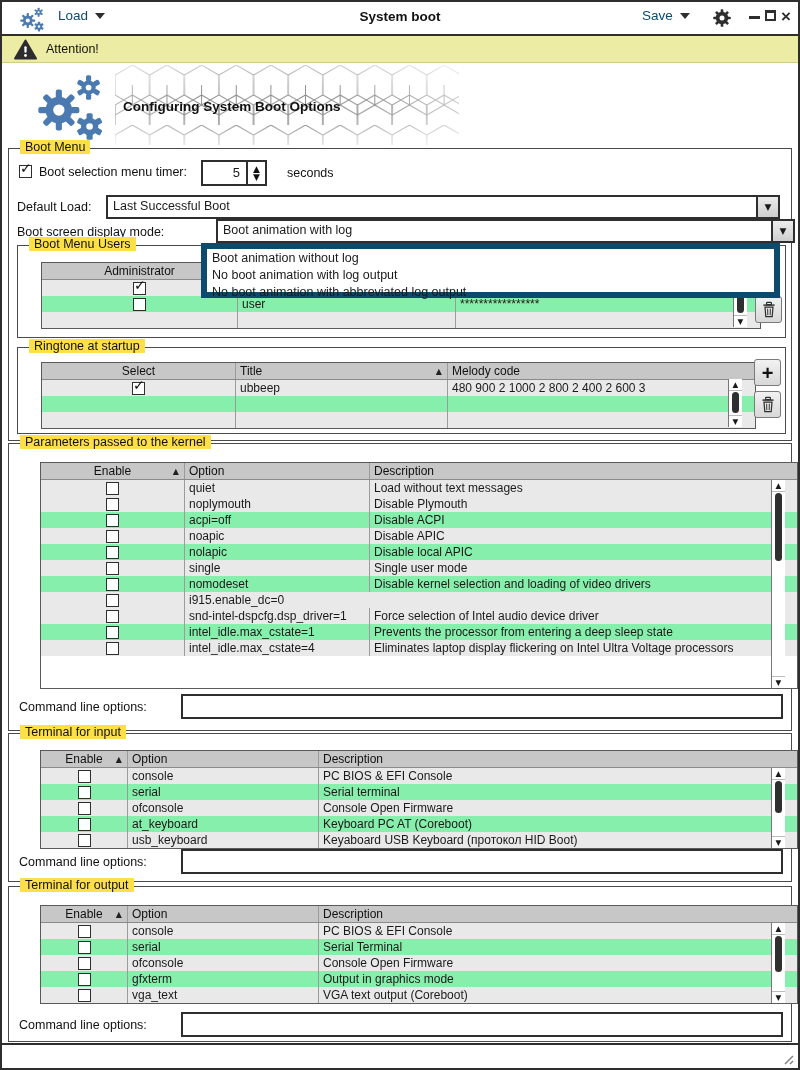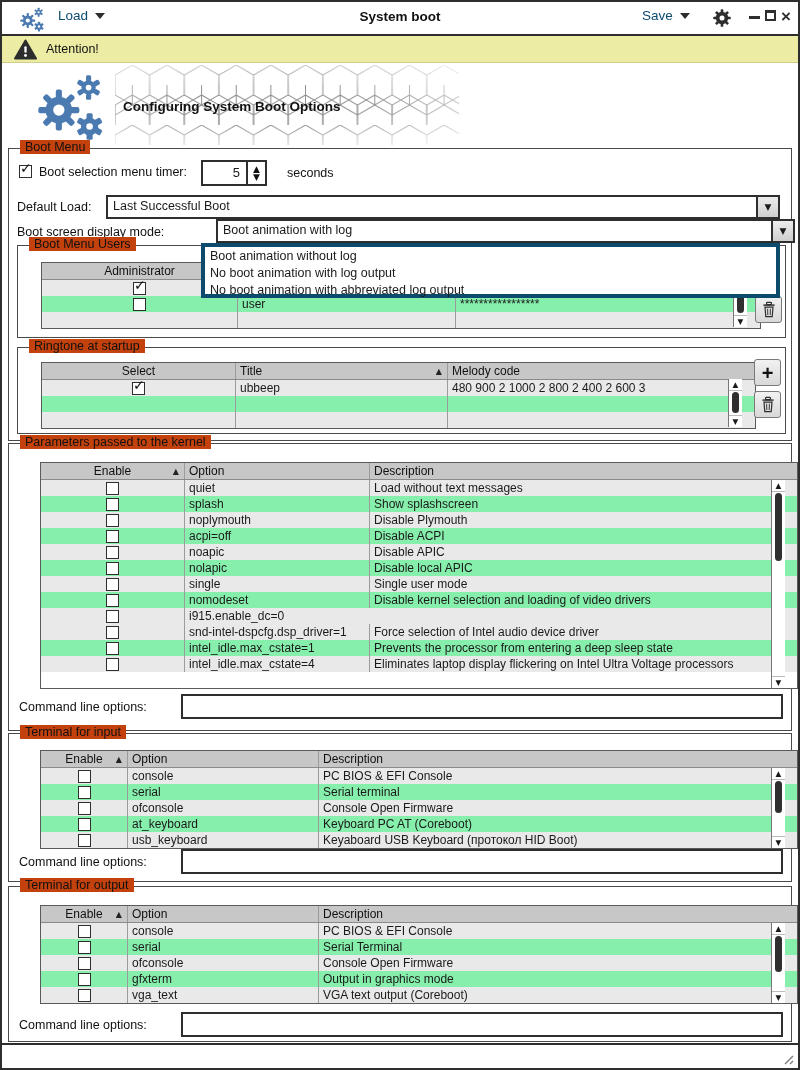--- a/index.html
+++ b/index.html
@@ -26,42 +26,42 @@
   
   .header{position:absolute;top:61px;left:0;right:0;height:85px;background:#fff;}
   .hdr-logo{position:absolute;left:22px;top:2px;}
   .hexbanner{position:absolute;left:113px;top:2px;width:344px;height:80px;overflow:hidden;}
   .hexbanner svg.hexes{position:absolute;inset:0;}
   .hexfade{position:absolute;inset:0;background:radial-gradient(ellipse at 45% 50%, rgba(255,255,255,0) 35%, rgba(255,255,255,0.9) 100%);}
   .hdr-title{position:absolute;left:8px;top:34px;font-size:13.5px;font-weight:bold;color:#111;z-index:2;}
 
   
   .fieldset{position:absolute;border:1px solid #4a4a4a;background:#fff;}
-  .legend{position:absolute;top:-9px;left:11px;background:#c2410c;padding:0 5px;font-size:12.5px;color:#111;white-space:nowrap;z-index:2;}
+  .legend{position:absolute;top:-9px;left:11px;background:#fde047;padding:0 5px;font-size:12.5px;color:#111;white-space:nowrap;z-index:2;}
 
   .lbl{position:absolute;font-size:12.5px;color:#111;white-space:nowrap;}
 
   
   .cb{display:inline-block;width:13px;height:13px;border:1px solid #2e2e2e;background:#fff;position:relative;box-sizing:border-box;}
   .cb .mark{position:absolute;left:0px;top:-6px;font-family:"DejaVu Sans",sans-serif;font-size:14px;font-weight:bold;color:#111;}
 
   
   .spinbox{position:absolute;border:2px solid #2e2e2e;background:#fff;display:flex;box-sizing:border-box;}
   .spin-val{flex:1;text-align:right;font-size:13px;padding:3px 6px 0 0;}
   .spin-btns{width:17px;border-left:2px solid #2e2e2e;display:flex;flex-direction:column;align-items:center;justify-content:center;}
   .spin-btns span{font-family:"DejaVu Sans",sans-serif;font-size:9px;line-height:8px;color:#111;}
 
   
   .combo{position:absolute;border:2px solid #2e2e2e;background:#fff;display:flex;box-sizing:border-box;}
   .combo-val{flex:1;font-size:12.5px;padding:2px 0 0 5px;white-space:nowrap;overflow:hidden;}
   .combo-btn{width:20px;background:linear-gradient(#ececec,#cfcfcf);border-left:2px solid #2e2e2e;display:flex;align-items:center;justify-content:center;}
   .combo-btn span{font-family:"DejaVu Sans",sans-serif;font-size:9px;color:#1a1a1a;}
 
   
-  .dropdown-panel{position:absolute;background:#fff;border:4px solid #0c4a6e;z-index:30;box-sizing:border-box;padding:1px 0;}
+  .dropdown-panel{position:absolute;background:#fff;border:6px solid #0c4a6e;z-index:30;box-sizing:border-box;padding:1px 0;}
   .dd-item{height:17px;line-height:17px;font-size:12.5px;padding-left:5px;white-space:nowrap;}
 
   
   .tbl{position:absolute;border:1px solid #5a5a5a;background:#fff;box-sizing:content-box;margin-left:11px;}
   .t-head{display:flex;height:17px;background:#c7c7c7;border-bottom:1px solid #8a8a8a;box-sizing:border-box;}
   .t-row{display:flex;height:16px;}
   .t-row.odd{background:#e9e9e9;}
   .t-row.even{background:#86efac;}
   .t-cell{box-sizing:border-box;border-right:1px solid #9b9b9b;padding:0 4px;font-size:12px;line-height:16px;white-space:nowrap;overflow:hidden;position:relative;}
   .t-cell:last-child{border-right:none;flex:1;}
@@ -375,27 +375,20 @@
           <div class="t-cell h c1"><span>Option</span></div>
           <div class="t-cell h c2"><span>Description</span></div>
         </div>
         <div class="t-row odd">
           <div class="t-cell c0 center">
             <span class="cb"></span>
           </div>
           <div class="t-cell c1">quiet</div>
           <div class="t-cell c2">Load without text messages</div>
         </div>
-        <div class="t-row even">
-          <div class="t-cell c0 center">
-            <span class="cb"></span>
-          </div>
-          <div class="t-cell c1">splash</div>
-          <div class="t-cell c2">Show splashscreen</div>
-        </div>
         <div class="t-row odd">
           <div class="t-cell c0 center">
             <span class="cb"></span>
           </div>
           <div class="t-cell c1">noplymouth</div>
           <div class="t-cell c2">Disable Plymouth</div>
         </div>
         <div class="t-row even">
           <div class="t-cell c0 center">
             <span class="cb"></span>

